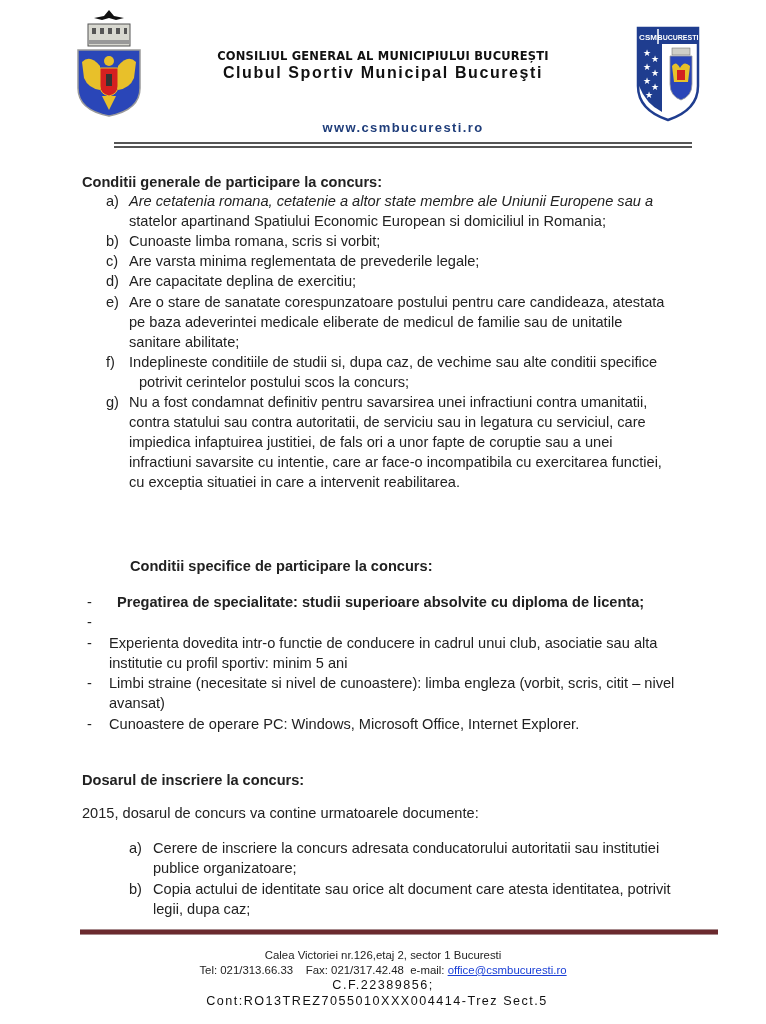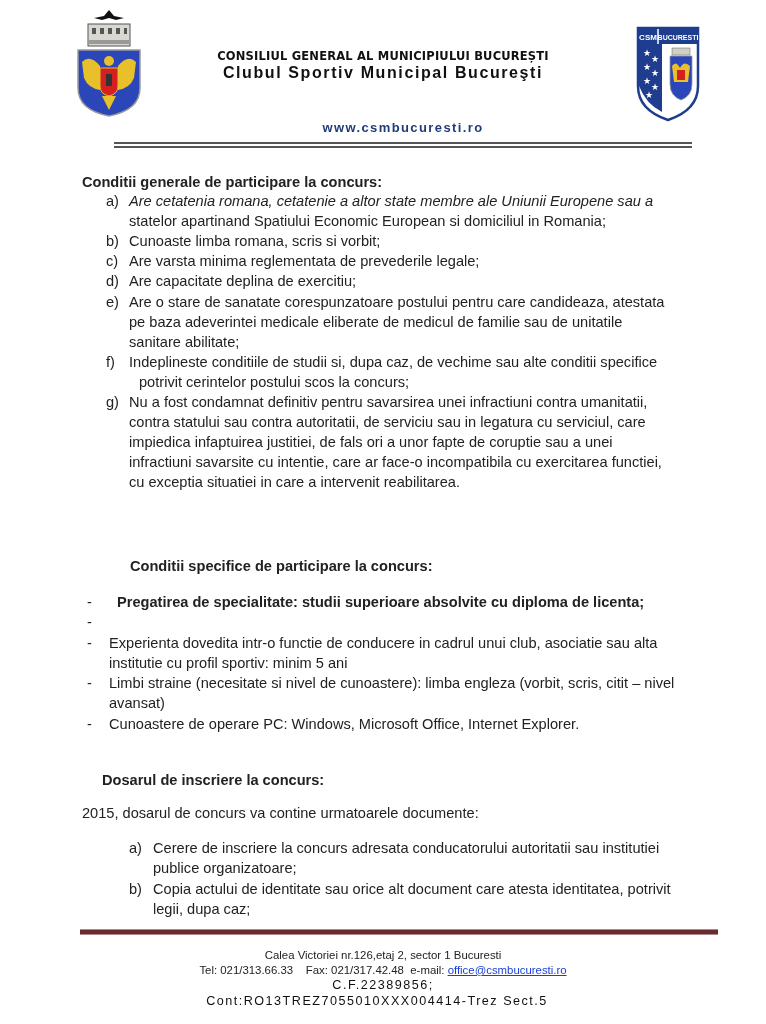--- a/index.html
+++ b/index.html
@@ -152,21 +152,21 @@
       <span class="mk">-</span>
       <div class="tx" style="left: 22px; top: 0px; white-space: nowrap;">Limbi straine (necesitate si nivel de cunoastere): limba engleza (vorbit, scris, citit – nivel</div>
       <div class="tx" style="left: 22px; top: 20.3px; white-space: nowrap;">avansat)</div>
     </div>
     <div class="li" style="left: 87px; top: 714.8px; width: 633px; height: 20.3px;">
       <span class="mk">-</span>
       <div class="tx" style="left: 22px; top: 0px; white-space: nowrap;">Cunoastere de operare PC: Windows, Microsoft Office, Internet Explorer.</div>
     </div>
   </div>
 
-<div class="abs h" style="left:82px; top:772px;margin-left:20px;">Dosarul de inscriere la concurs:</div>
+<div class="abs h" style="left:82px; top:772px;">Dosarul de inscriere la concurs:</div>
 <div class="abs p" style="left:82px; top:804px;">
   <div>2015, dosarul de concurs va contine urmatoarele documente:</div>
 </div>
 <div id="dosar-list">
     <div class="li" style="left: 129px; top: 839px; width: 591px; height: 40.6px;">
       <span class="mk">a)</span>
       <div class="tx" style="left: 24px; top: 0px; white-space: nowrap;">Cerere de inscriere la concurs adresata conducatorului autoritatii sau institutiei</div>
       <div class="tx" style="left: 24px; top: 20.3px; white-space: nowrap;">publice organizatoare;</div>
     </div>
     <div class="li" style="left: 129px; top: 879.6px; width: 591px; height: 40.6px;">

